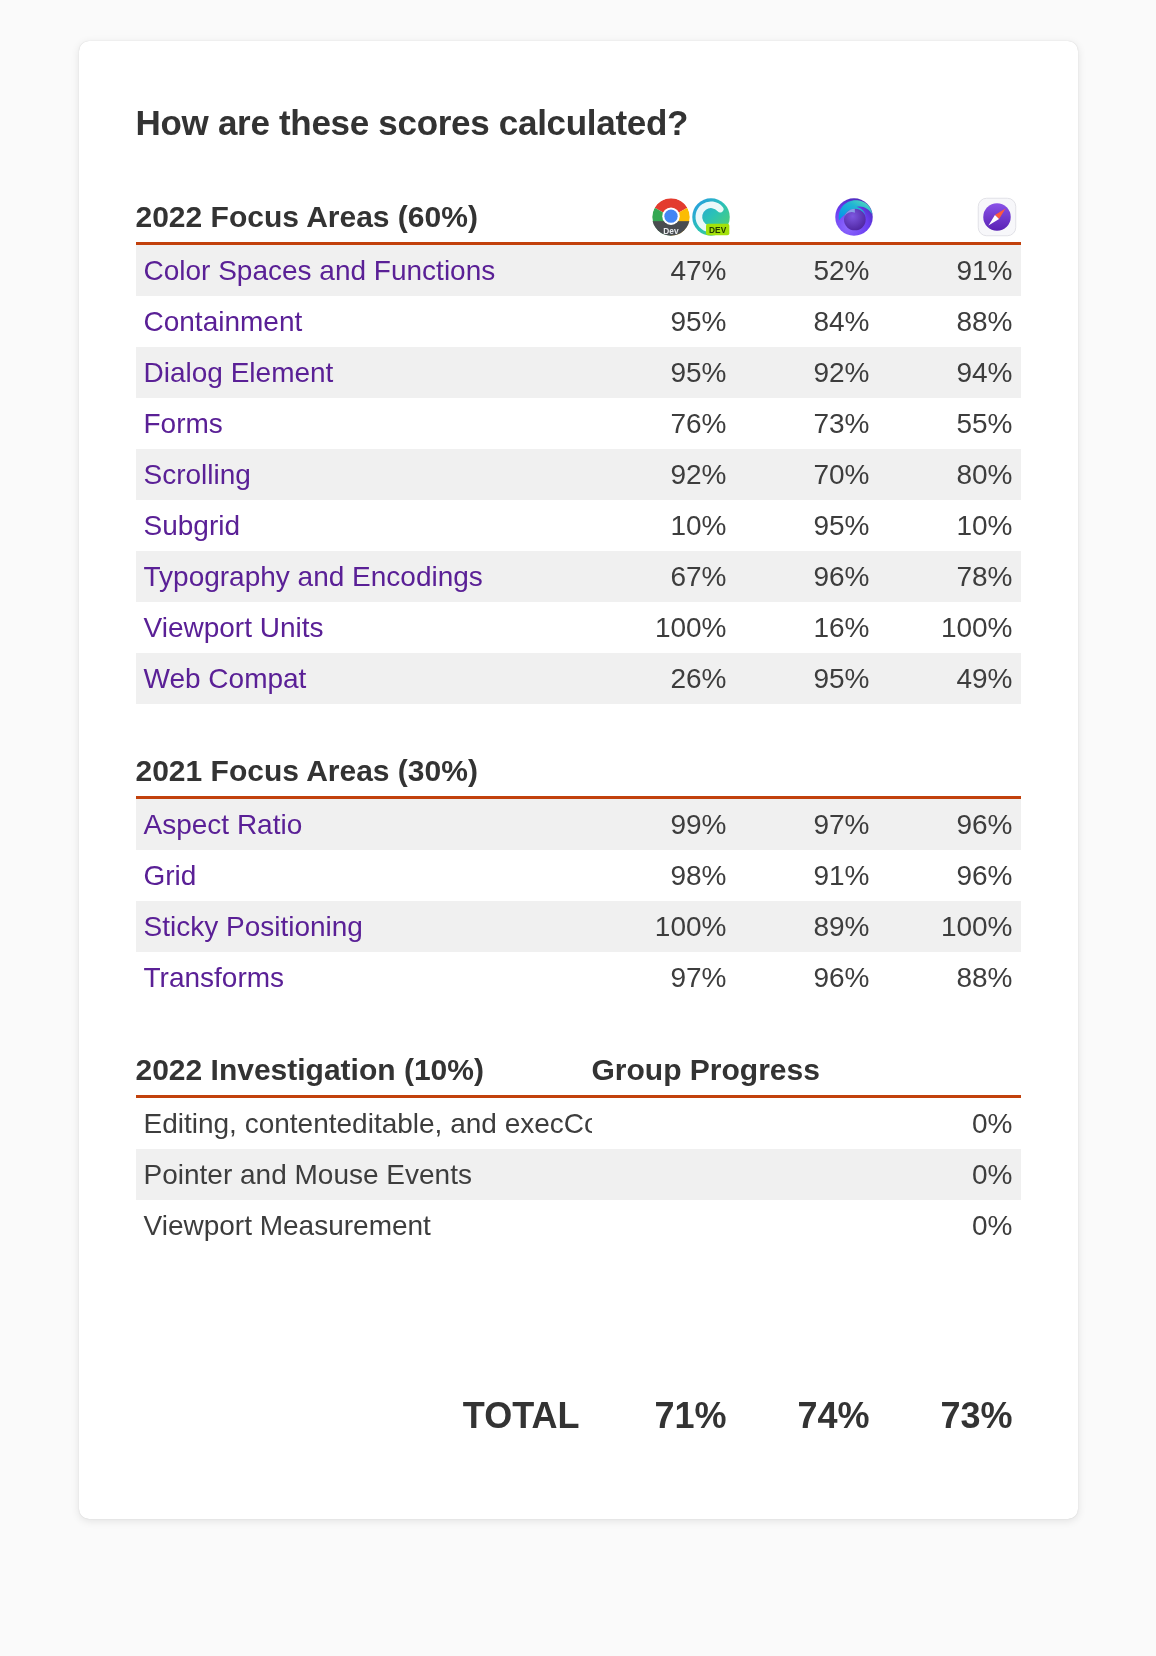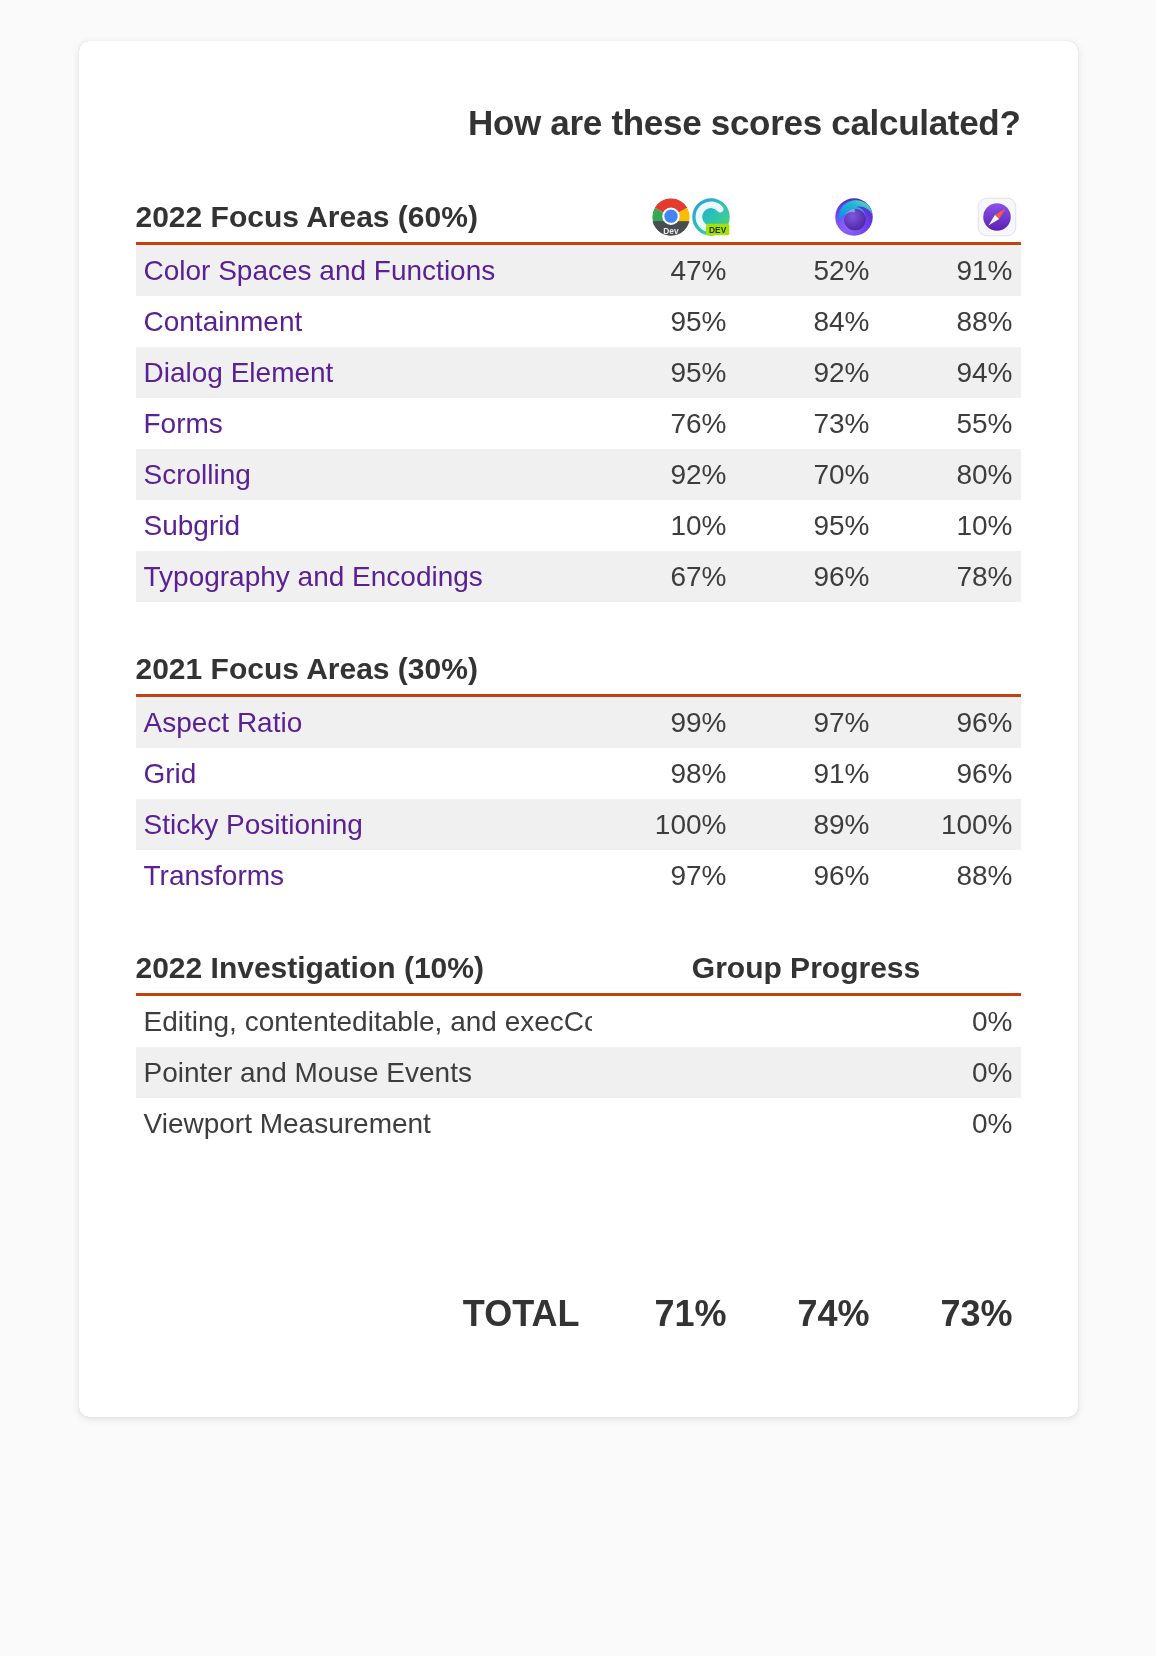--- a/index.html
+++ b/index.html
@@ -23,21 +23,21 @@
     top: 41px;
     background: #ffffff;
     border-radius: 10px;
     box-shadow: 0 2px 8px rgba(0,0,0,0.10), 0 0 1px rgba(0,0,0,0.18);
     padding: 62px 57px 78px 57px;
   }
   .page-title {
     margin: 0;
     font-size: 35px;
     font-weight: 700;
-    text-align: right;
+    text-align: left;
     color: #333333;
     letter-spacing: -0.3px;
   }
   table.scores {
     width: 100%;
     border-collapse: collapse;
     table-layout: fixed;
   }
   table.t1 { margin-top: 54px; }
   table.t2 { margin-top: 50px; }
@@ -58,21 +58,21 @@
     font-weight: 700;
     color: #333333;
     white-space: nowrap;
   }
   th.icon-cell {
     text-align: right;
     padding-right: 4px;
     padding-bottom: 5px;
   }
   th.group-heading {
-    text-align: center;
+    text-align: left;
     font-size: 30px;
     font-weight: 700;
     color: #333333;
     padding-right: 0;
     white-space: nowrap;
   }
   .icon-pair { white-space: nowrap; }
   .icon-pair svg { vertical-align: bottom; }
   .browser-icon svg { vertical-align: bottom; }
 
@@ -228,20 +228,32 @@
           <td class="val">10%</td>
           <td class="val">95%</td>
           <td class="val">10%</td>
         </tr>
         <tr>
           <td class="name"><a class="area-link">Typography and Encodings</a></td>
           <td class="val">67%</td>
           <td class="val">96%</td>
           <td class="val">78%</td>
         </tr>
+        <tr>
+          <td class="name"><a class="area-link">Viewport Units</a></td>
+          <td class="val">100%</td>
+          <td class="val">16%</td>
+          <td class="val">100%</td>
+        </tr>
+        <tr>
+          <td class="name"><a class="area-link">Web Compat</a></td>
+          <td class="val">26%</td>
+          <td class="val">95%</td>
+          <td class="val">49%</td>
+        </tr>
       </tbody>
     </table>
 
     <table class="scores t2 stripe-odd">
       <colgroup>
         <col class="c-name">
           <col class="c-val">
           <col class="c-val">
           <col class="c-val">
       </colgroup>

